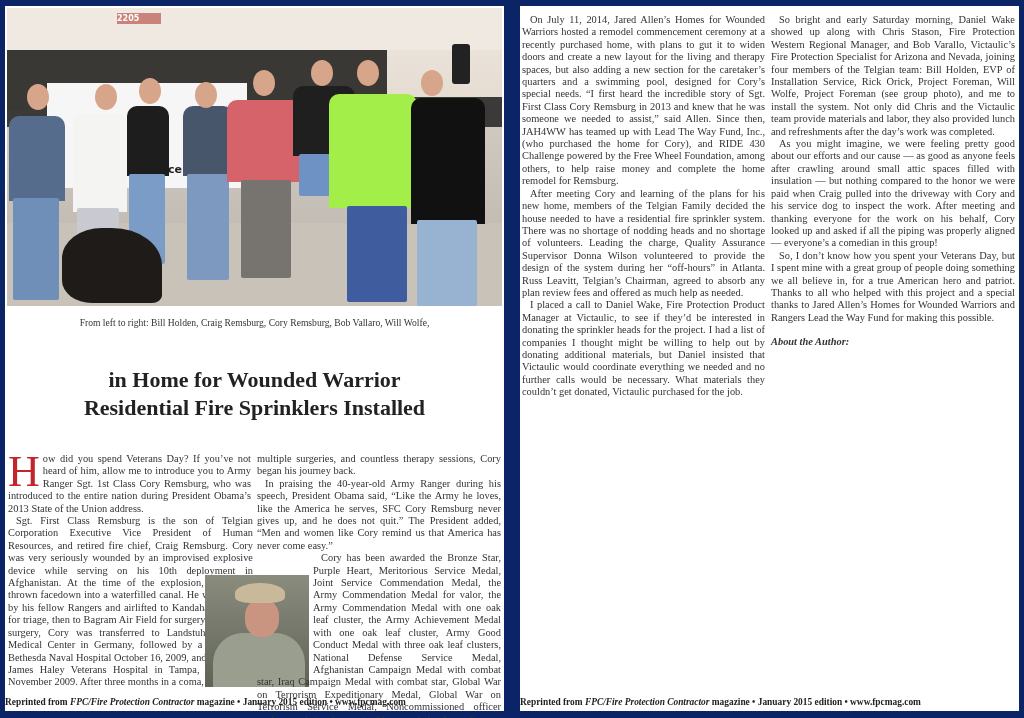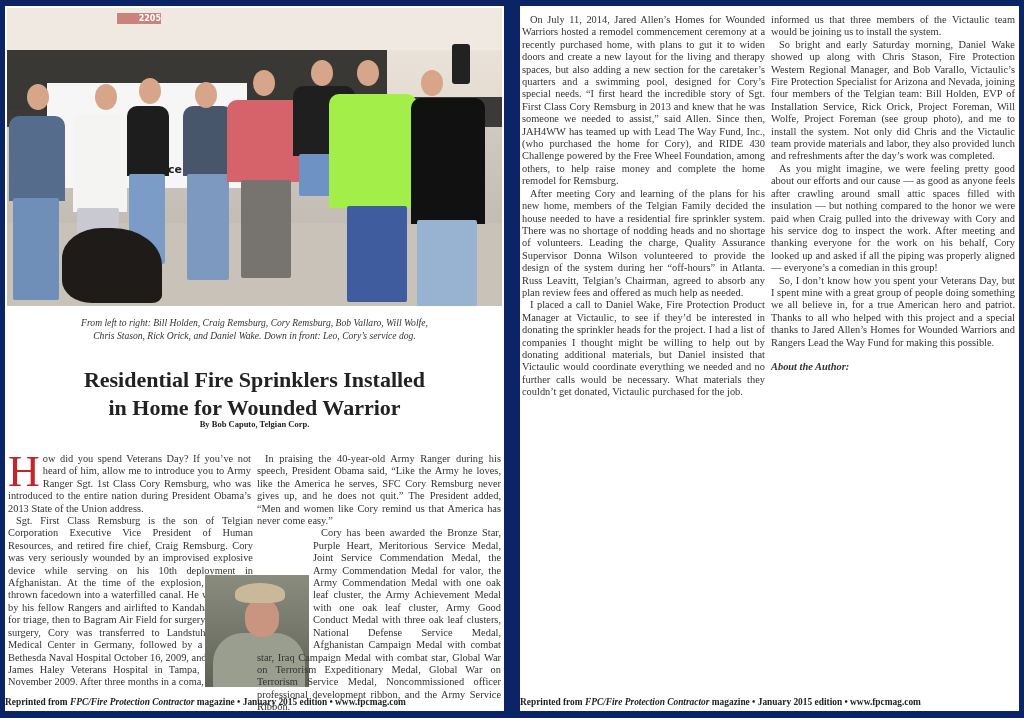--- a/index.html
+++ b/index.html
@@ -19,35 +19,35 @@
 
   
   .group-photo {
     position:absolute; left:2px; top:2px; width:495px; height:298px;
     overflow:hidden;
     background:linear-gradient(#eee7df 0%, #e5ddd2 30%, #3c3a38 30%, #3c3a38 40%, #cfc9c2 40%, #b9b2a8 100%);
   }
   .group-photo .wall-top { position:absolute; left:0; top:0; width:100%; height:42px; background:#efe9e2; }
   .group-photo .house-num {
     position:absolute; left:110px; top:5px; width:44px; height:11px; background:#c9837a;
-    color:#fff; font:bold 8px "DejaVu Sans", sans-serif; text-align:right; line-height:11px;
+    color:#fff; font:bold 8px "DejaVu Sans", sans-serif; text-align:left; line-height:11px;
   }
   .group-photo .garage { position:absolute; left:0; top:42px; width:380px; height:60px; background:#3a3835; }
   .group-photo .banner { position:absolute; left:40px; top:75px; width:200px; height:105px; background:#f6f6f6; }
   .group-photo .banner-text { position:absolute; left:150px; top:155px; font:bold 11px "DejaVu Sans", sans-serif; color:#222; }
   .group-photo .lamp { position:absolute; left:445px; top:36px; width:18px; height:40px; background:#222; border-radius:3px; }
   .group-photo .ground { position:absolute; left:0; top:215px; width:100%; height:83px; background:#c8c2b8; }
   .person { position:absolute; border-radius:10px 10px 0 0; }
   .head { position:absolute; width:22px; height:26px; border-radius:50%; background:#d6a58a; }
   .legs { position:absolute; border-radius:2px; }
   .dog { position:absolute; left:55px; top:220px; width:100px; height:75px; background:#1f1b18; border-radius:40% 50% 10% 30%; }
 
   .caption {
     position:absolute; left:0; top:311px; width:499px; text-align:center;
-    font-style:italic; font-size:9.6px; line-height:12.5px; color:#333;
+    font-size:9.6px; line-height:12.5px; color:#333;
   }
   .headline {
     position:absolute; left:0; top:360px; width:499px; text-align:center;
     font-weight:bold; font-size:22px; line-height:28px; color:#222;
   }
   .byline {
     position:absolute; left:0; top:413px; width:499px; text-align:center;
     font-weight:bold; font-size:8.5px; color:#222;
   }
   .body-text {
@@ -125,60 +125,58 @@
 
     <div class="person" style="left:404px;top:90px;width:74px;height:126px;background:#111;"></div>
     <div class="legs" style="left:410px;top:212px;width:60px;height:86px;background:#98b3d2;"></div>
     <div class="head" style="left:414px;top:62px;"></div>
 
     <div class="dog"></div>
   </div>
 
   <div class="caption">
     <div>From left to right: Bill Holden, Craig Remsburg, Cory Remsburg, Bob Vallaro, Will Wolfe,</div>
-    <div>Chris Stason, Rick Orick, and Daniel Wake. Down in front: Leo, Cory’s service dog.</div>
   </div>
 
   <div class="headline">
+    <div>in Home for Wounded Warrior</div>
     <div>Residential Fire Sprinklers Installed</div>
-    <div>in Home for Wounded Warrior</div>
   </div>
-  <div class="byline">By Bob Caputo, Telgian Corp.</div>
 
   <div id="left-col1" class="body-text">
     <p class="noindent"><span class="dropcap">H</span><span>ow did you spend Veterans Day? If you’ve not heard of him, allow me to introduce you to Army Ranger Sgt. 1st Class Cory Remsburg, who was introduced to the entire nation during President Obama’s 2013 State of the Union address.</span></p>
     <p style="margin-right:-2px;">Sgt. First Class Remsburg is the son of Telgian Corporation Executive Vice President of Human Resources, and retired fire chief, Craig Remsburg. Cory was very seriously wounded by an improvised explosive device while serving on his 10th deployment in Afghanistan. At the time of the explosion, Cory was thrown facedown into a waterfilled canal. He was rescued by his fellow Rangers and airlifted to Kandahar Air Base for triage, then to Bagram Air Field for surgery. Following surgery, Cory was transferred to Landstuhl Regional Medical Center in Germany, followed by a transfer to Bethesda Naval Hospital October 16, 2009, and then to the James Haley Veterans Hospital in Tampa, Florida, in November 2009. After three months in a coma,</p>
   </div>
 
   <div class="soldier-box">
     <div class="soldier-photo" style="margin:0;">
       <div class="uniform"></div>
       <div class="face"></div>
       <div class="beret"></div>
     </div>
   </div>
 
   <div id="left-col2" class="body-text">
+    <p class="noindent">multiple surgeries, and countless therapy sessions, Cory began his journey back.</p>
     <p>In praising the 40-year-old Army Ranger during his speech, President Obama said, “Like the Army he loves, like the America he serves, SFC Cory Remsburg never gives up, and he does not quit.” The President added, “Men and women like Cory remind us that America has never come easy.”</p>
     <p><span style="float:left;width:56px;height:120px;"></span><span>Cory has been awarded the Bronze Star, Purple Heart, Meritorious Service Medal, Joint Service Commendation Medal, the Army Commendation Medal for valor, the Army Commendation Medal with one oak leaf cluster, the Army Achievement Medal with one oak leaf cluster, Army Good Conduct Medal with three oak leaf clusters, National Defense Service Medal, Afghanistan Campaign Medal with combat star, Iraq Campaign Medal with combat star, Global War on Terrorism Expeditionary Medal, Global War on Terrorism Service Medal, Noncommissioned officer professional development ribbon, and the Army Service Ribbon.</span></p>
   </div>
 
   <div class="footer">
     <span>Reprinted from </span><i>FPC/Fire Protection Contractor</i><span> magazine • January 2015 edition • www.fpcmag.com</span>
   </div>
 </div>
 
 <div class="page" id="page-right">
   <div id="right-col1" class="body-text">
     <p>On July 11, 2014, Jared Allen’s Homes for Wounded Warriors hosted a remodel commencement ceremony at a recently purchased home, with plans to gut it to widen doors and create a new layout for the living and therapy spaces, but also adding a new section for the caretaker’s quarters and a swimming pool, designed for Cory’s special needs. “I first heard the incredible story of Sgt. First Class Cory Remsburg in 2013 and knew that he was someone we needed to assist,” said Allen. Since then, JAH4WW has teamed up with Lead The Way Fund, Inc., (who purchased the home for Cory), and RIDE 430 Challenge powered by the Free Wheel Foundation, among others, to help raise money and complete the home remodel for Remsburg.</p>
     <p>After meeting Cory and learning of the plans for his new home, members of the Telgian Family decided the house needed to have a residential fire sprinkler system. There was no shortage of nodding heads and no shortage of volunteers. Leading the charge, Quality Assurance Supervisor Donna Wilson volunteered to provide the design of the system during her “off-hours” in Atlanta. Russ Leavitt, Telgian’s Chairman, agreed to absorb any plan review fees and offered as much help as needed.</p>
     <p>I placed a call to Daniel Wake, Fire Protection Product Manager at Victaulic, to see if they’d be interested in donating the sprinkler heads for the project. I had a list of companies I thought might be willing to help out by donating additional materials, but Daniel insisted that Victaulic would coordinate everything we needed and no further calls would be necessary. What materials they couldn’t get donated, Victaulic purchased for the job.</p>
   </div>
   <div id="right-col2" class="body-text">
-    <p class="noindent">informed us that three members of the Victaulic team would be joining us to install the system.</p>
     <p>So bright and early Saturday morning, Daniel Wake showed up along with Chris Stason, Fire Protection Western Regional Manager, and Bob Varallo, Victaulic’s Fire Protection Specialist for Arizona and Nevada, joining four members of the Telgian team: Bill Holden, EVP of Installation Service, Rick Orick, Project Foreman, Will Wolfe, Project Foreman (see group photo), and me to install the system. Not only did Chris and the Victaulic team provide materials and labor, they also provided lunch and refreshments after the day’s work was completed.</p>
     <p>As you might imagine, we were feeling pretty good about our efforts and our cause — as good as anyone feels after crawling around small attic spaces filled with insulation — but nothing compared to the honor we were paid when Craig pulled into the driveway with Cory and his service dog to inspect the work. After meeting and thanking everyone for the work on his behalf, Cory looked up and asked if all the piping was properly aligned — everyone’s a comedian in this group!</p>
     <p>So, I don’t know how you spent your Veterans Day, but I spent mine with a great group of people doing something we all believe in, for a true American hero and patriot. Thanks to all who helped with this project and a special thanks to Jared Allen’s Homes for Wounded Warriors and Rangers Lead the Way Fund for making this possible.</p>
     <p class="author-head">About the Author:</p>
   </div>
   <div class="footer">
     <span>Reprinted from </span><i>FPC/Fire Protection Contractor</i><span> magazine • January 2015 edition • www.fpcmag.com</span>
   </div>
 </div>
 

